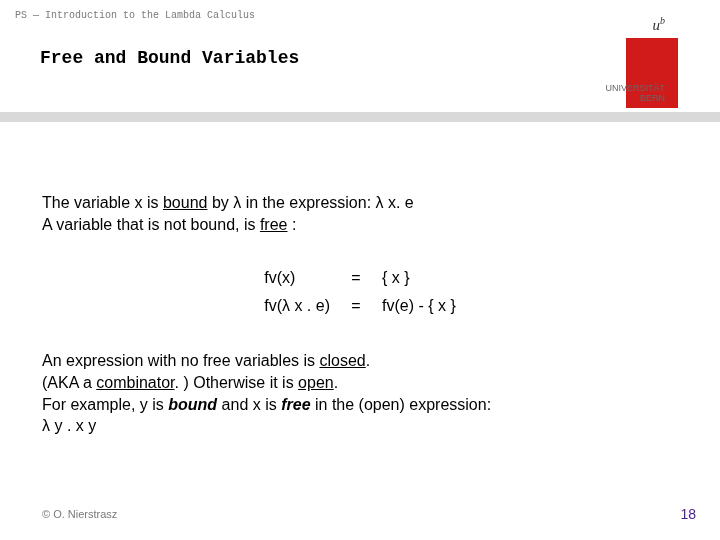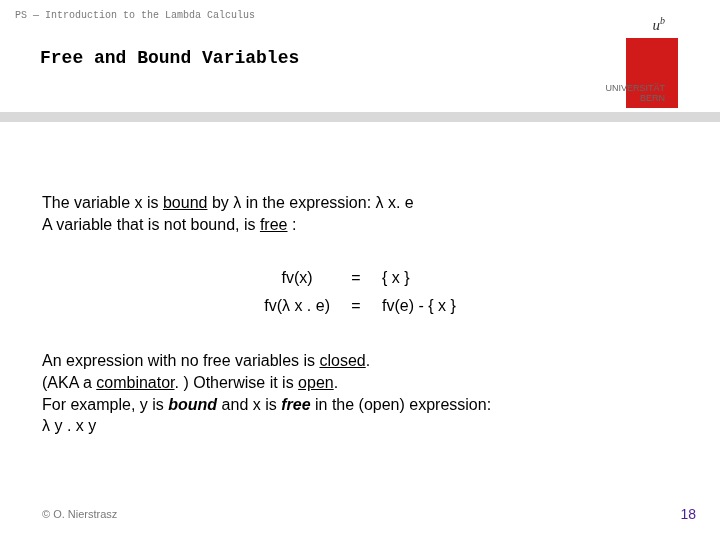--- a/index.html
+++ b/index.html
@@ -42,21 +42,21 @@
   .body {
     position: absolute; top: 160px; left: 42px; right: 42px;
     font-size: 16px; line-height: 1.35; margin-top: 32px;
   }
   .intro { margin-bottom: 26px; }
   .eq-table {
     margin: 0 auto 28px auto;
     border-collapse: separate; border-spacing: 16px 6px;
     font-size: 16px;
   }
-  .eq-table td.l { text-align: center; white-space: nowrap; }
+  .eq-table td.l { text-align: left; white-space: nowrap; }
   .eq-table td.c { text-align: center; width: 20px; }
   .eq-table td.r { text-align: left; white-space: nowrap; }
   sub { font-size: 0.7em; vertical-align: sub; }
   .underline { text-decoration: underline; }
   .bold-it { font-weight: bold; font-style: italic; }
   .closing { }
   .footer-left {
     position: absolute; left: 42px; bottom: 20px;
     font-size: 11px; color: #7a7a7a;
   }

